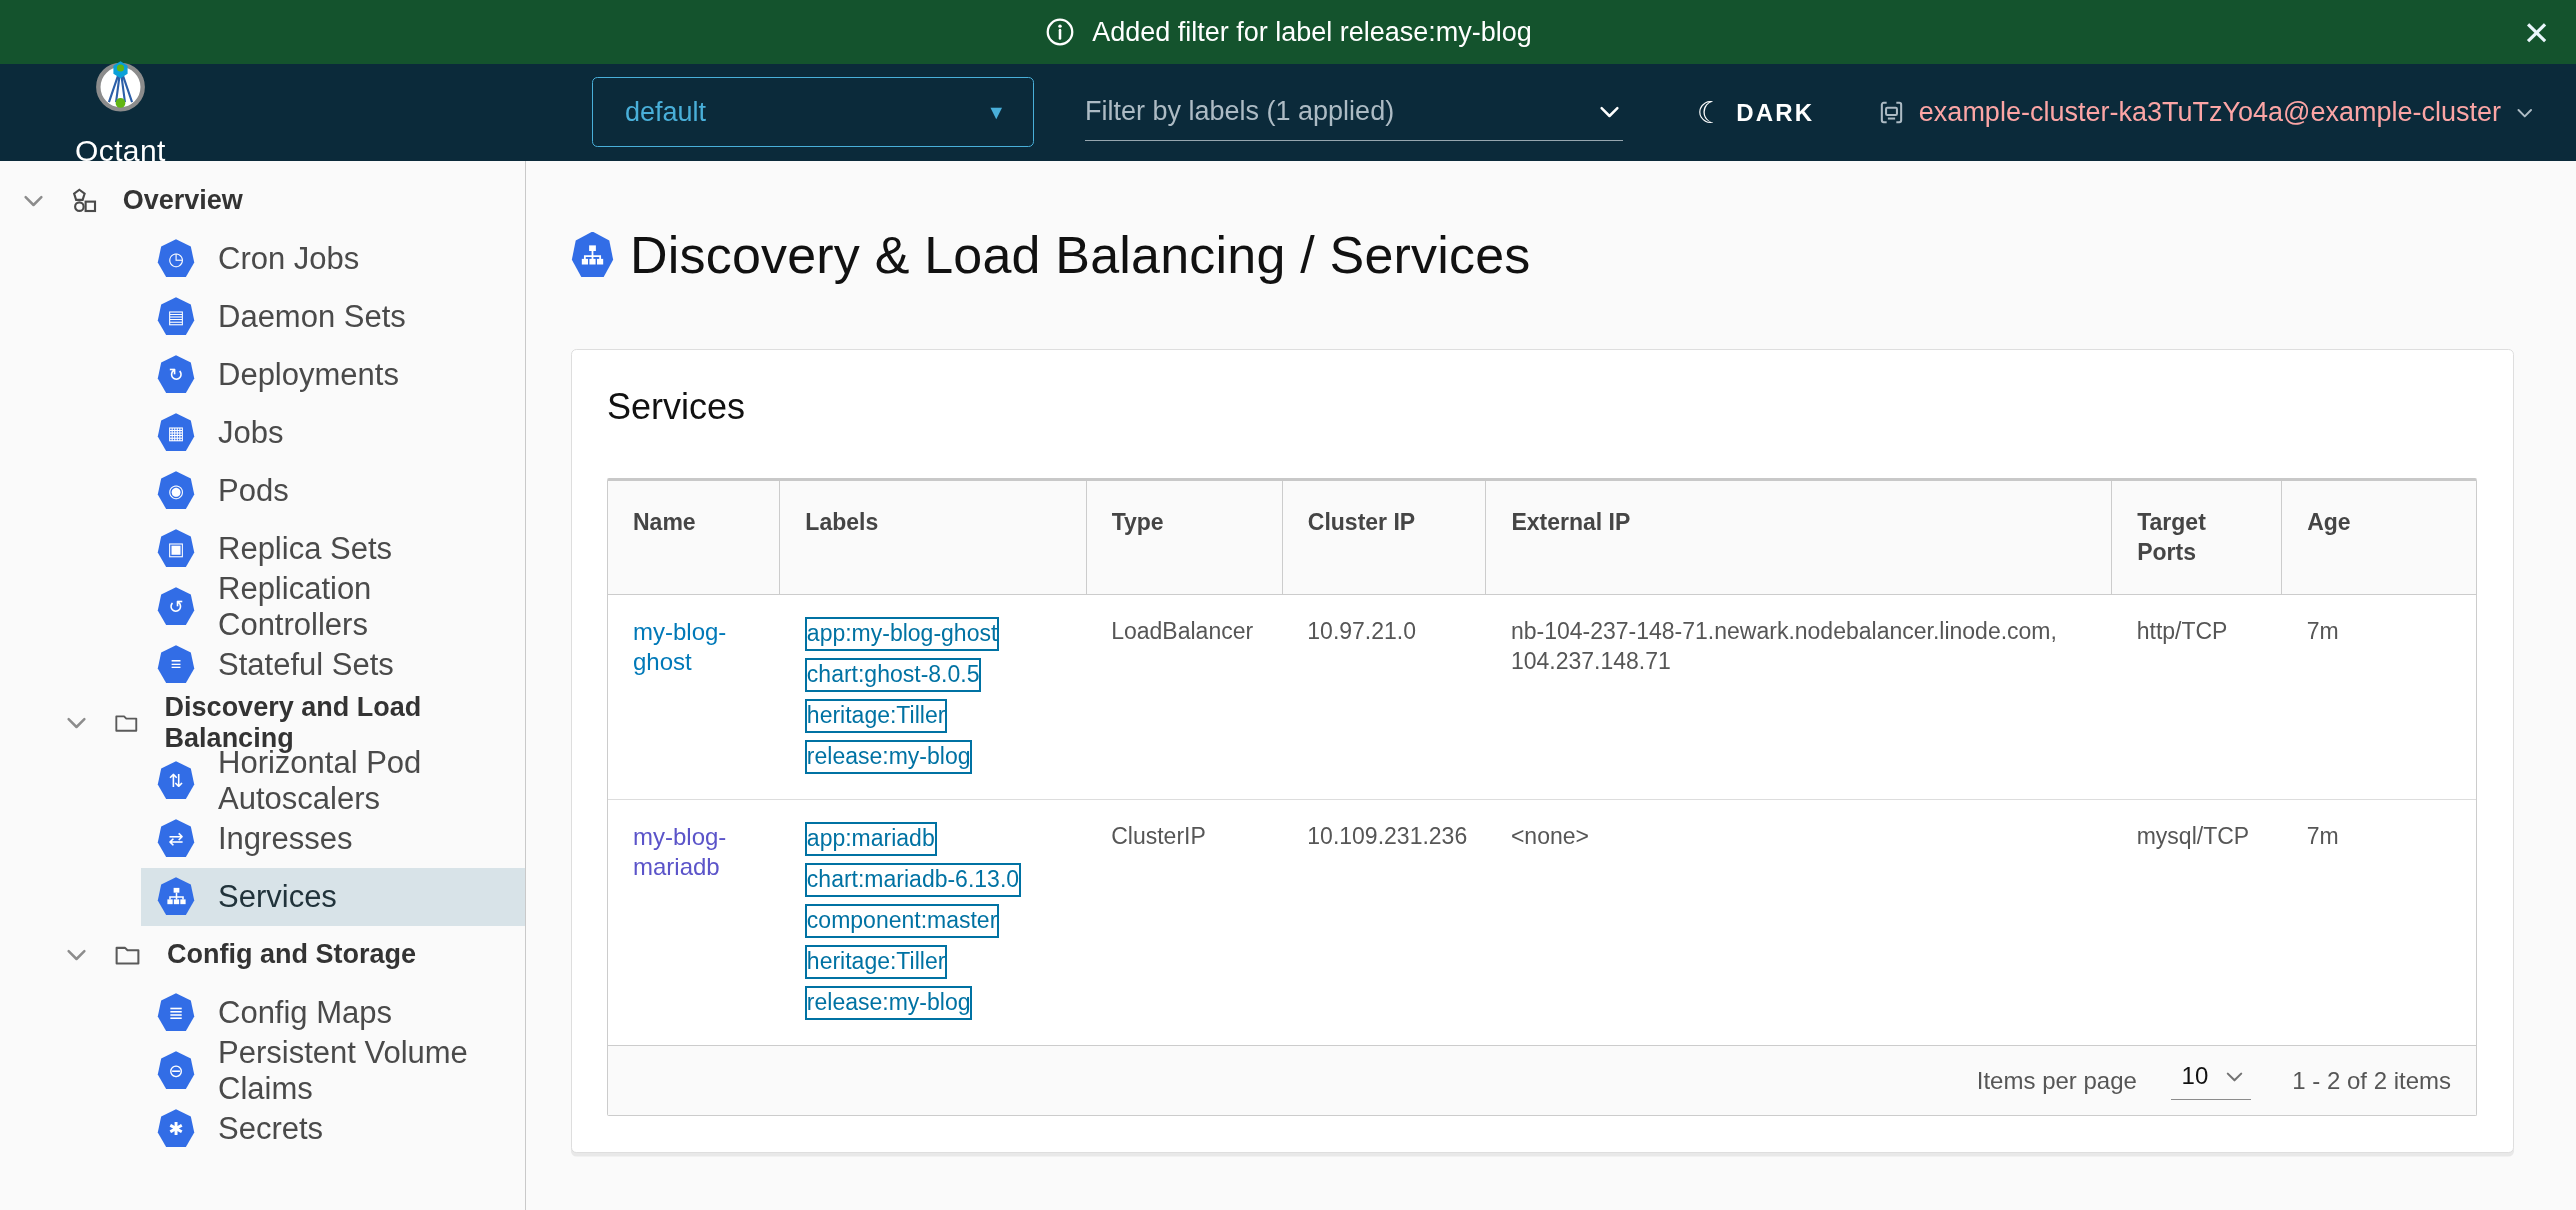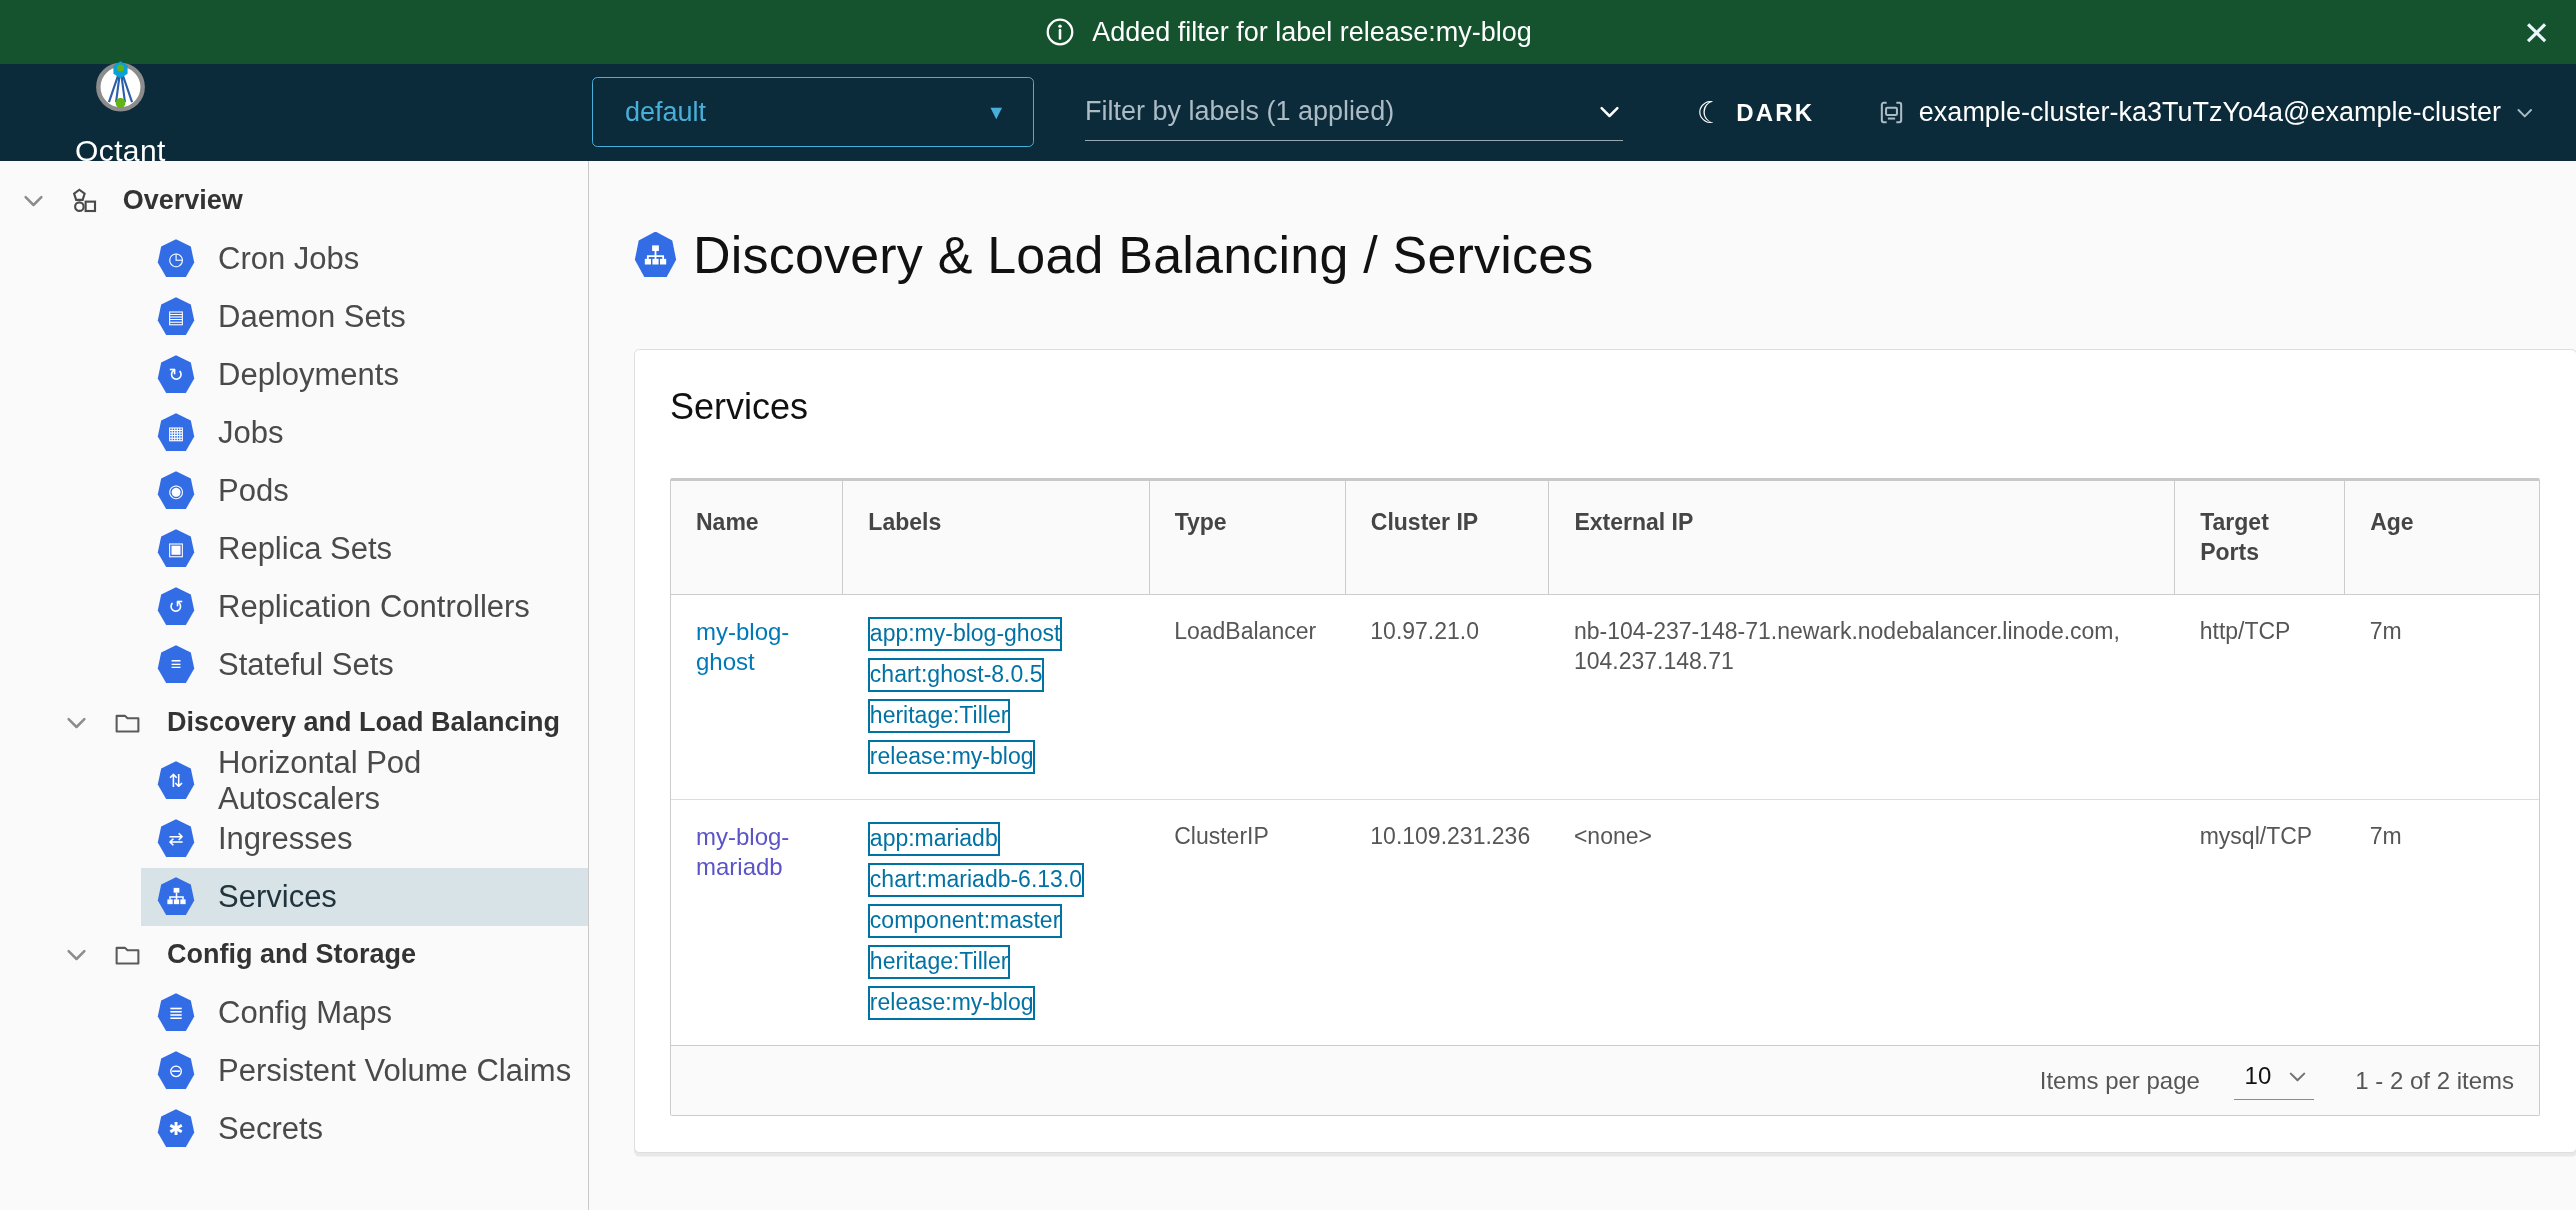--- a/index.html
+++ b/index.html
@@ -25,27 +25,27 @@
   .ns-select .tri { margin-left:auto; font-size:19.7px; }
   .label-filter { position:absolute; left:1085px; top:19.7px; width:538px; height:57px;
                   border-bottom:0.9px solid #97a6af; display:flex; align-items:center;
                   color:#adbbc4; font-size:27px; cursor:pointer; }
   .label-filter svg { margin-left:auto; color:#fff; }
   .nav-right { position:absolute; right:41px; top:0; height:97px; display:flex;
                align-items:center; gap:63px; }
   .theme-toggle { display:flex; align-items:center; gap:12.5px; cursor:pointer; }
   .theme-toggle .moon { font-size:30px; }
   .theme-toggle .t-lbl { font-size:24px; font-weight:700; letter-spacing:2.2px; }
-  .cluster-sel { display:flex; align-items:center; gap:12.5px; color:#ffffff;
+  .cluster-sel { display:flex; align-items:center; gap:12.5px; color:#fca5a5;
                  font-size:27px; cursor:pointer;text-align:right; }
   .cluster-sel svg { color:#adbbc4; }
 
   
   .page-body { display:flex; height:1049px; }
-  .sidebar { width:589px; background:#fafafa; border-right:0.9px solid #c9c9c9;
+  .sidebar { width:526px; background:#fafafa; border-right:0.9px solid #c9c9c9;
              padding-top:10.7px; flex:none; }
   .row { height:58px; display:flex; align-items:center; cursor:pointer; }
   .row .caret { width:27px; height:27px; color:#8c8c8c; flex:none; }
   .lvl1 { padding-left:19.7px; }
   .lvl1 .tree-ic { margin-left:23px; color:#4a4a4a; }
   .lvl1 .lbl { margin-left:23px; font-size:27px; font-weight:700; color:#333; }
   .lvl2 { padding-left:63px; }
   .lvl2 .tree-ic { margin-left:23px; color:#5a5a5a; }
   .lvl2 .lbl { margin-left:25px; font-size:27px; font-weight:700; color:#333; }
   .item { padding-left:157px; }

